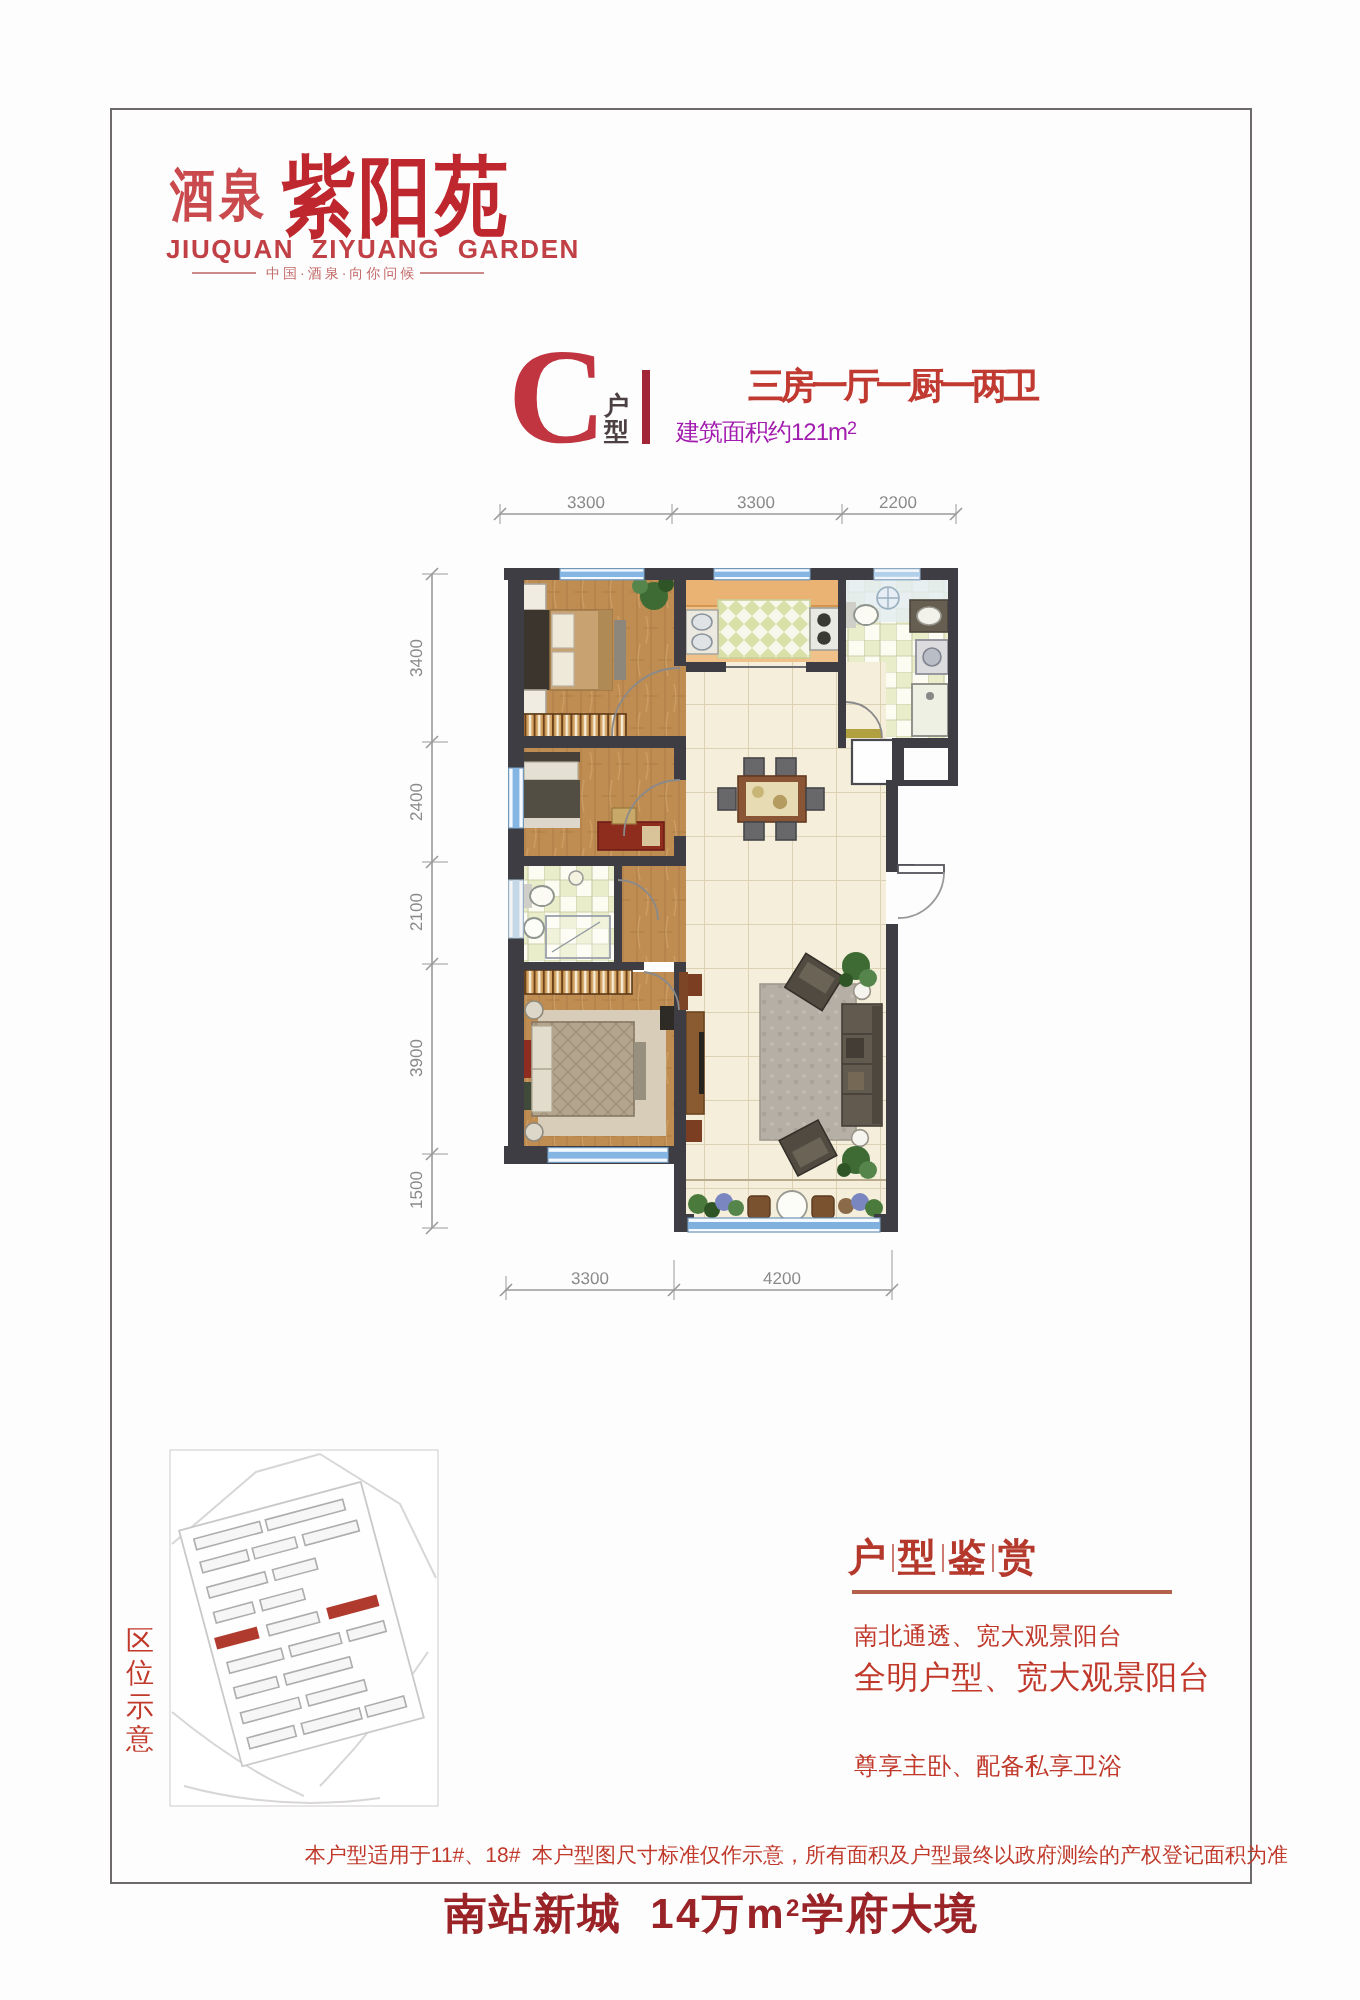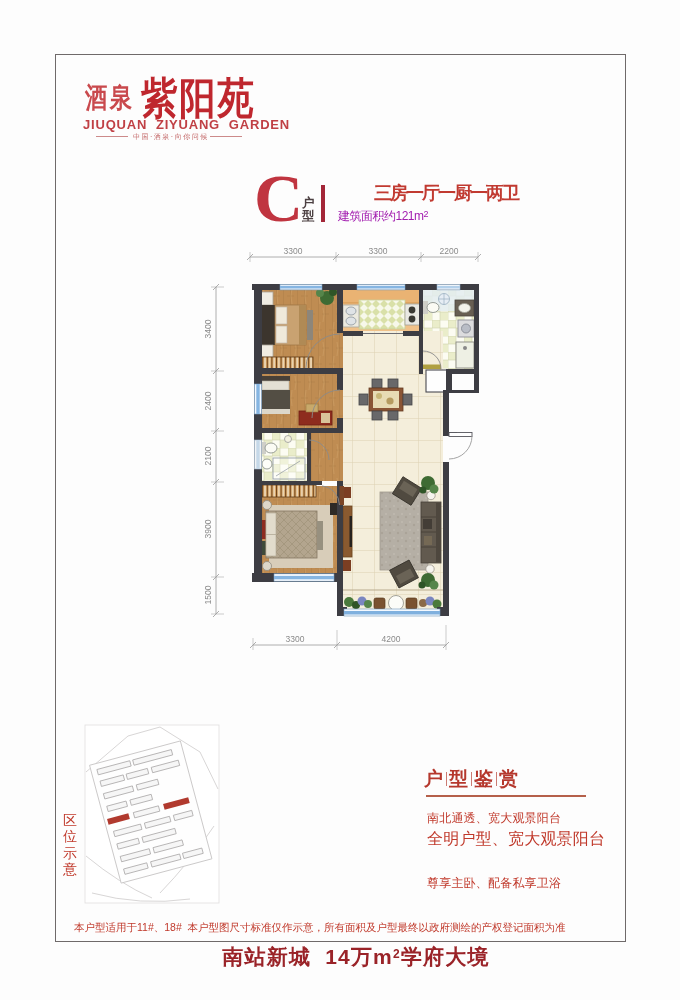--- a/index.html
+++ b/index.html
@@ -521,15 +521,15 @@
 </div>
 
 <div class="abs" style="left:426px;top:795px;width:160px;height:1.6px;background:#b5604a;"></div>
 
 <div class="abs" style="left:427px;top:810px;font-size:12px;color:#c0392b;letter-spacing:0.2px;white-space:nowrap;">南北通透、宽大观景阳台</div>
 
 <div class="abs" style="left:427px;top:829px;font-size:16px;color:#c0392b;letter-spacing:0.2px;white-space:nowrap;">全明户型、宽大观景阳台</div>
 
 <div class="abs" style="left:427px;top:849px;font-size:12px;color:#c0392b;letter-spacing:0.2px;white-space:nowrap;margin-top:26px;">尊享主卧、配备私享卫浴</div>
 
-<div class="abs" style="left:74px;top:921px;width:570px;text-align:left;font-size:10.5px;color:#c0392b;white-space:nowrap;">本户型适用于11#、18#&nbsp;&nbsp;本户型图尺寸标准仅作示意，所有面积及户型最终以政府测绘的产权登记面积为准</div>
+<div class="abs" style="left:74px;top:921px;width:570px;text-align:right;font-size:10.5px;color:#c0392b;white-space:nowrap;">本户型适用于11#、18#&nbsp;&nbsp;本户型图尺寸标准仅作示意，所有面积及户型最终以政府测绘的产权登记面积为准</div>
 
 <div class="abs" style="left:6px;top:943px;width:700px;text-align:center;font-size:21px;font-weight:bold;color:#9a2328;letter-spacing:1.2px;white-space:nowrap;">南站新城&nbsp;&nbsp;14万m<span style="font-size:12px;vertical-align:6px;">2</span>学府大境</div>
 
 </body></html>

